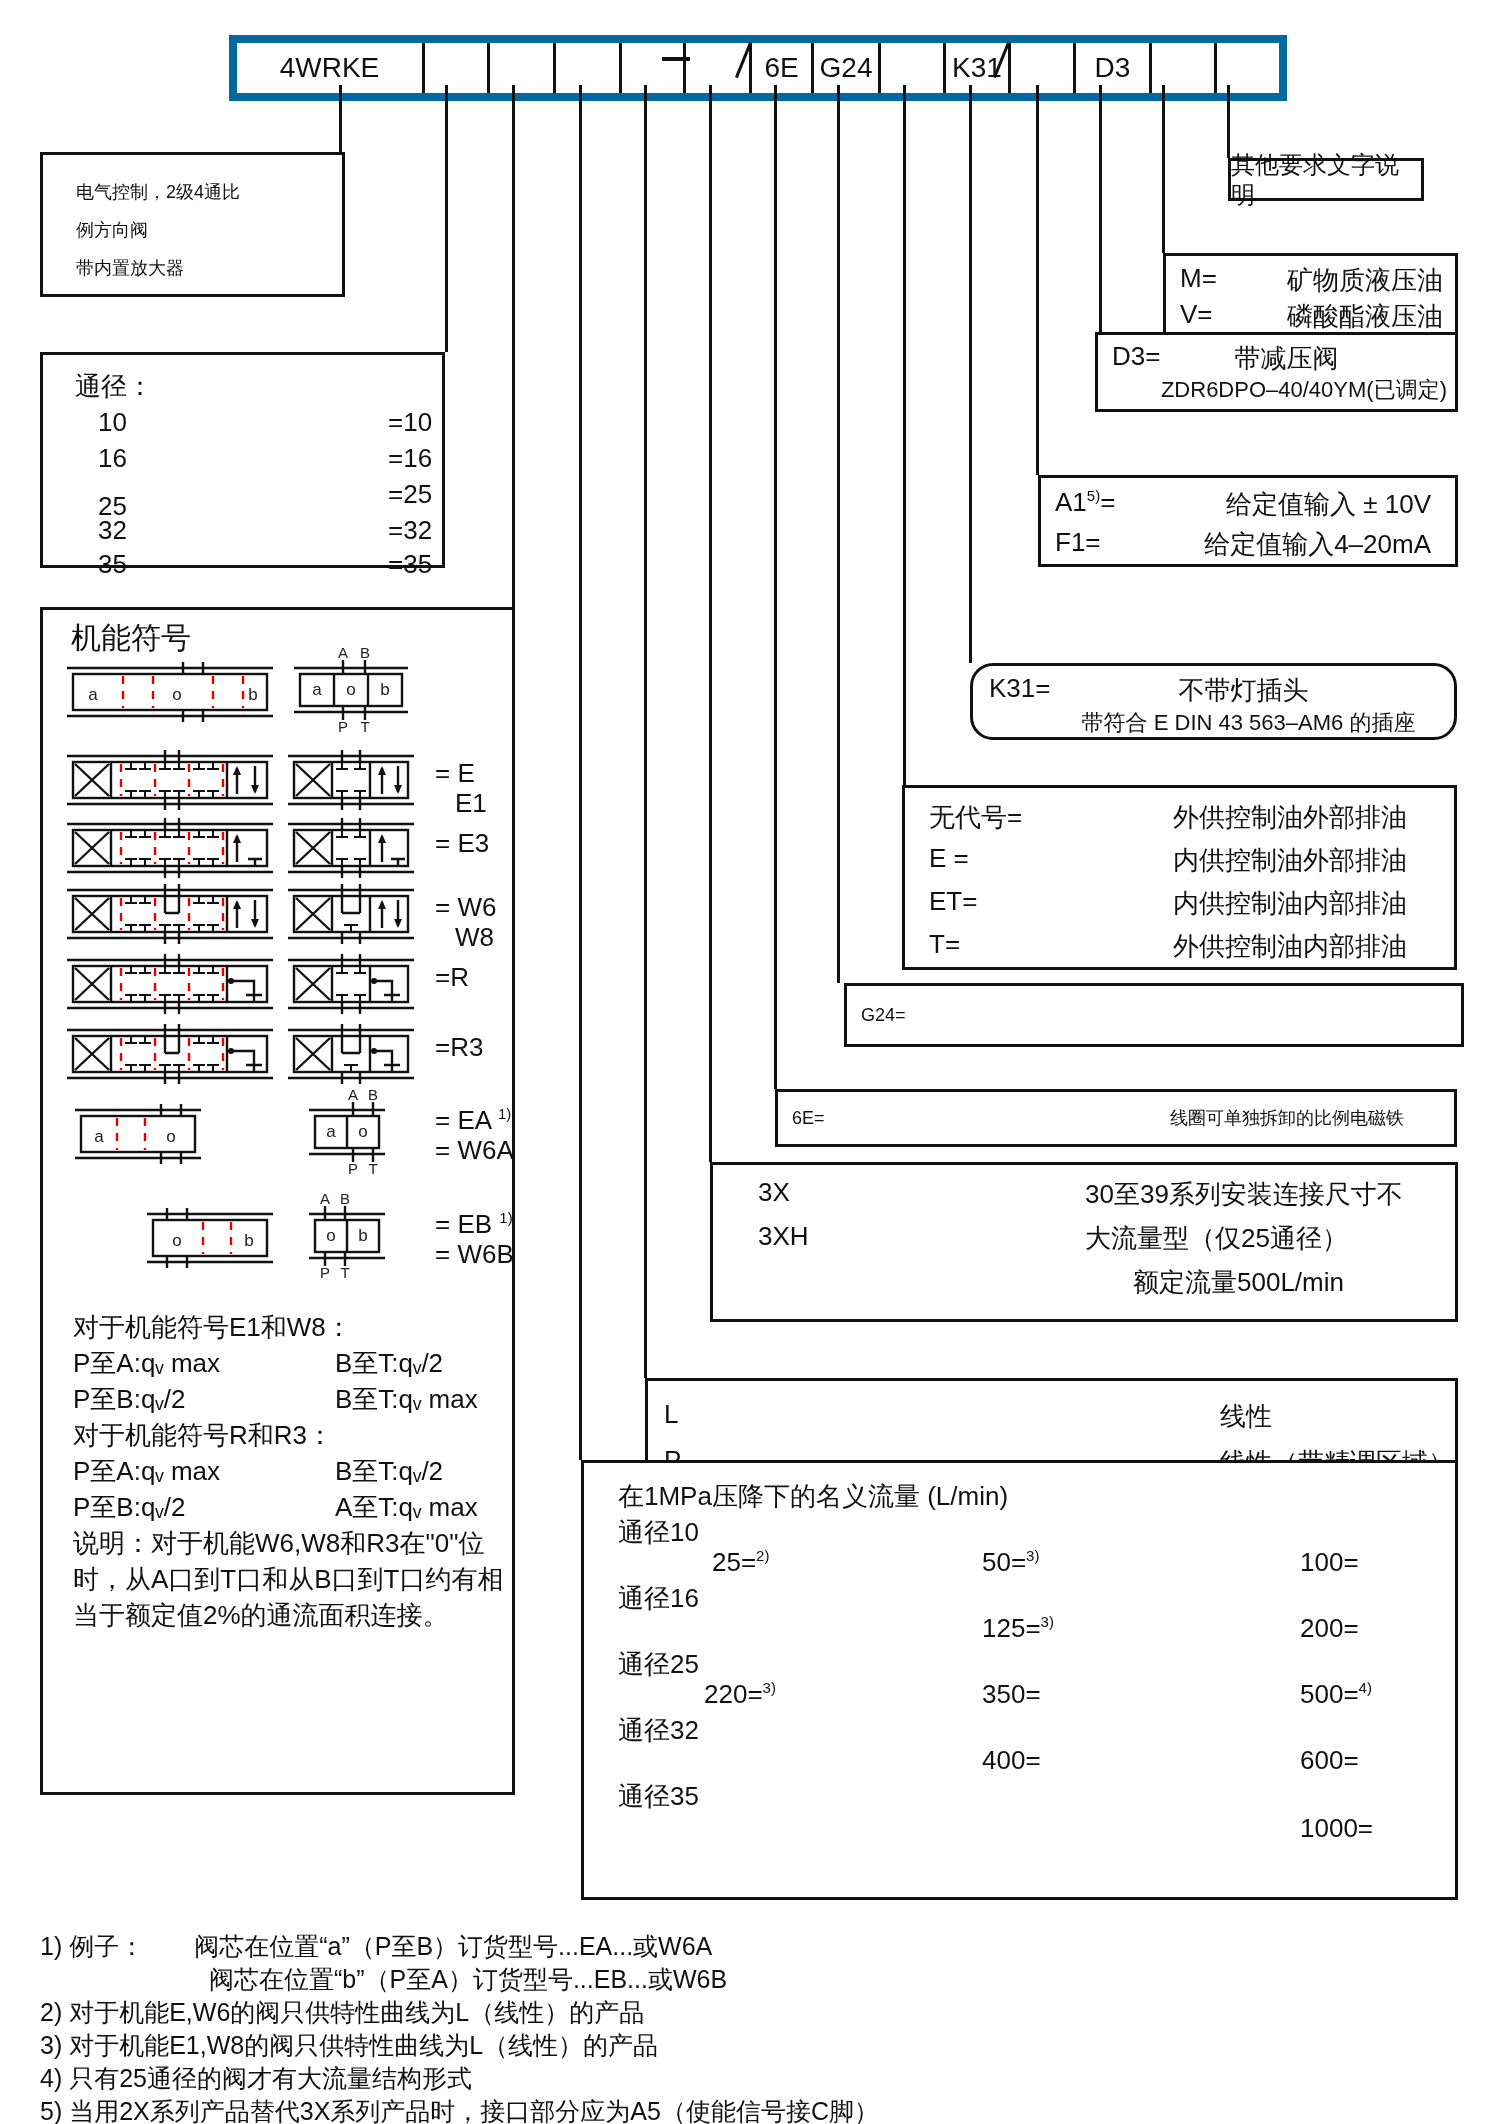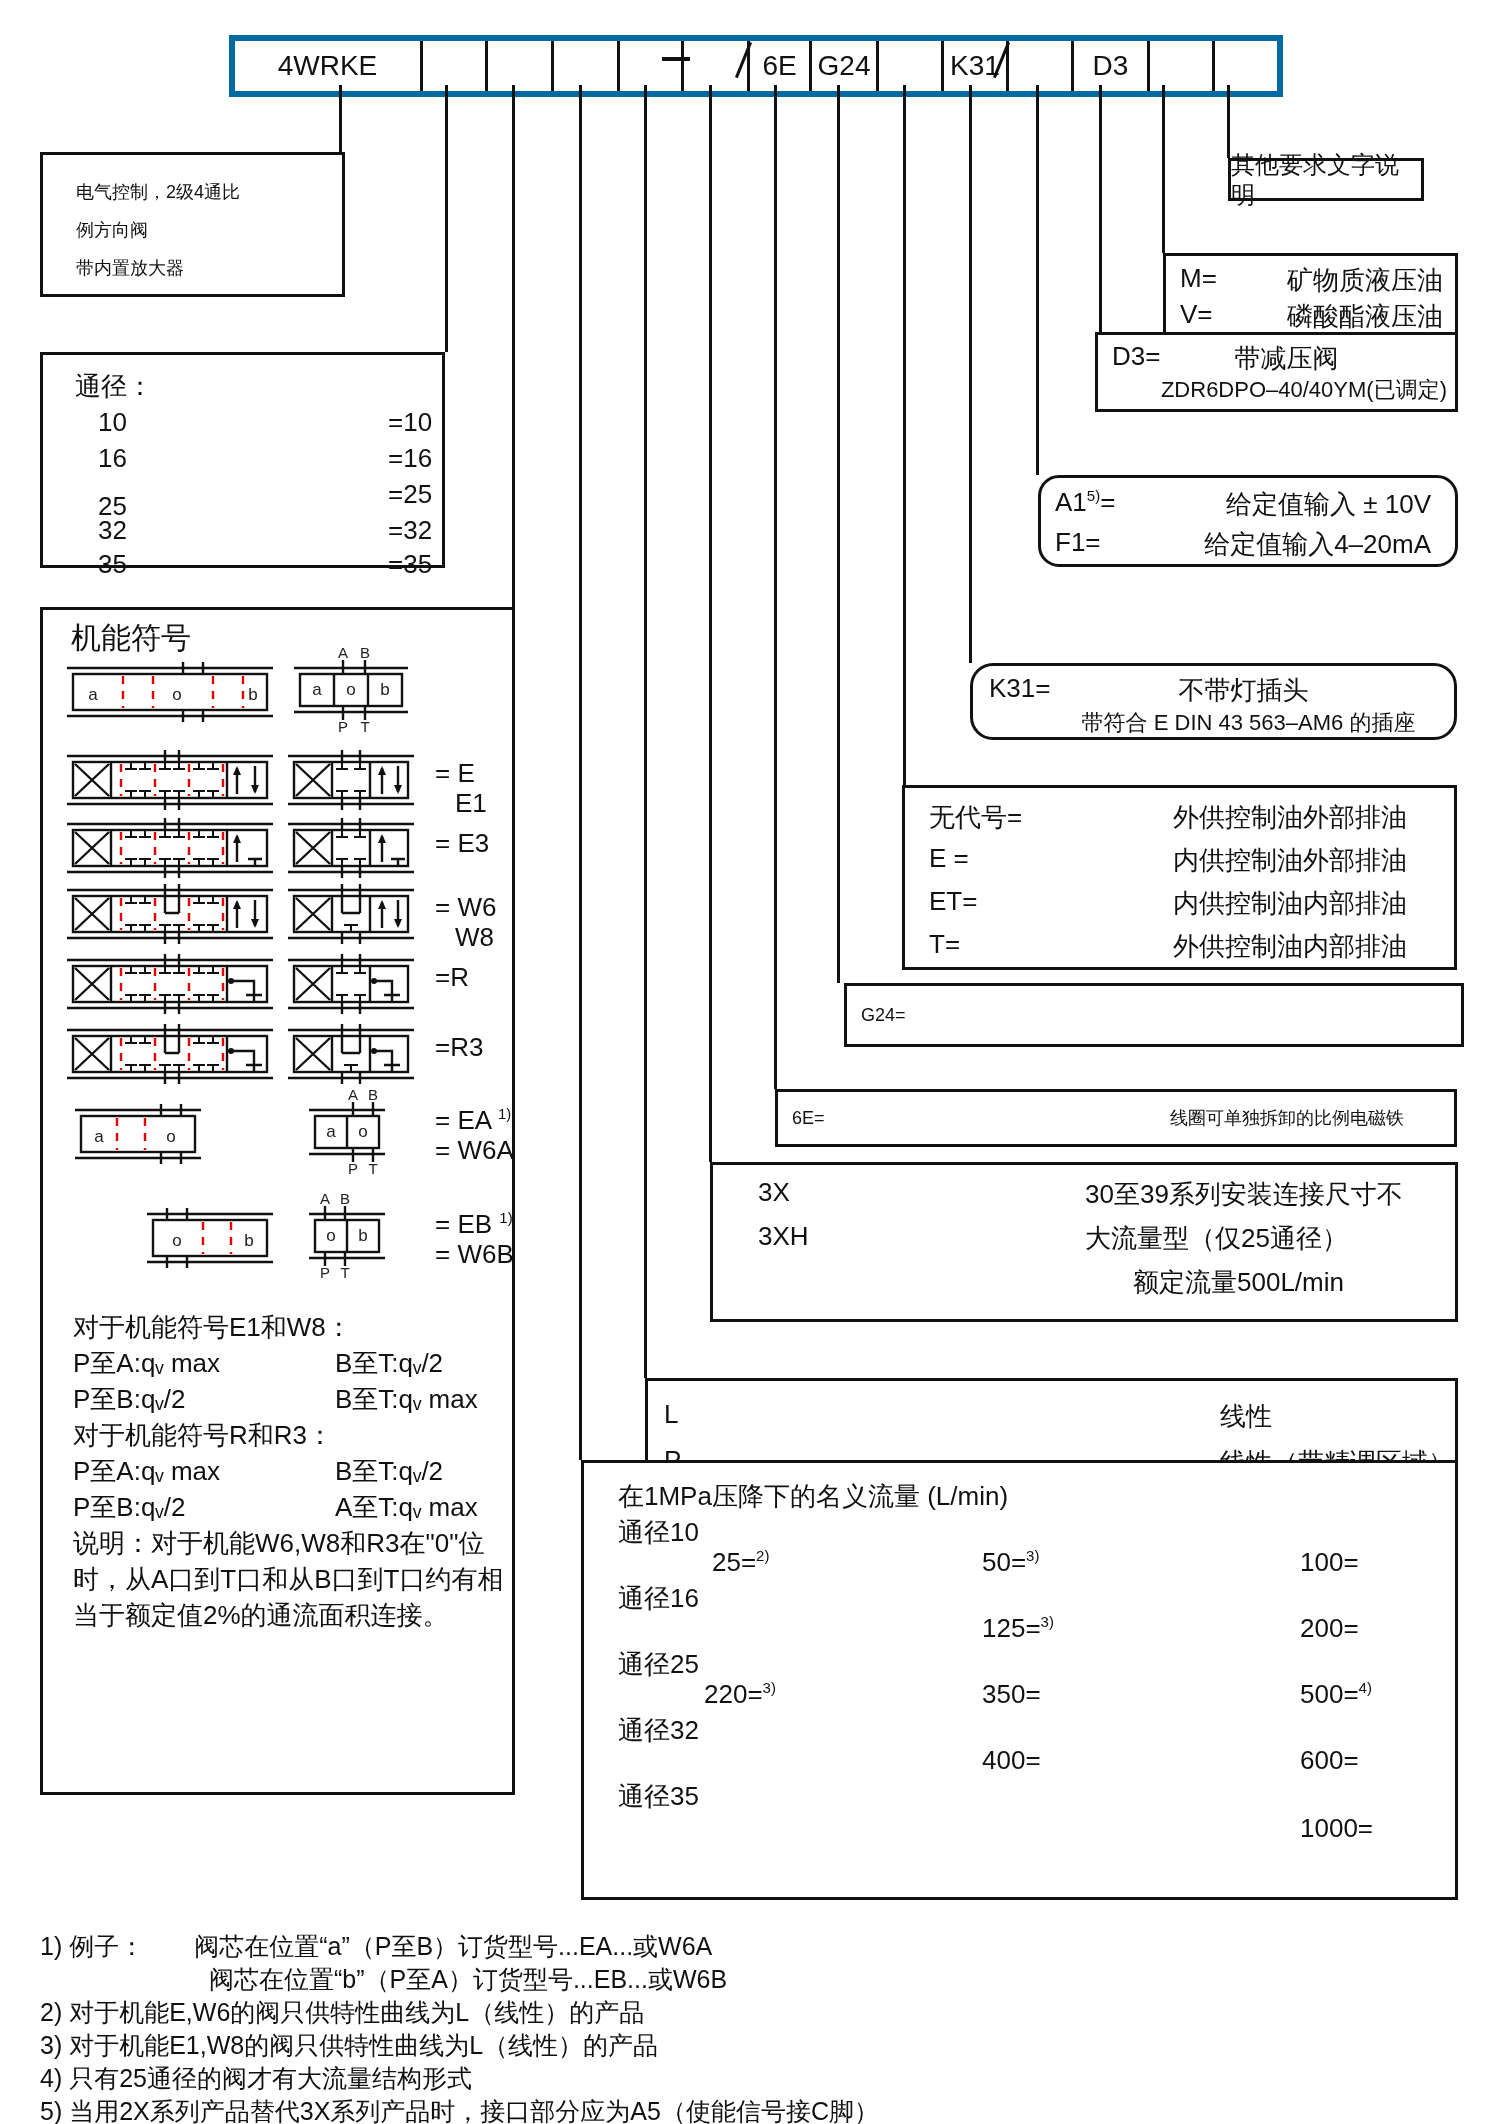--- a/index.html
+++ b/index.html
@@ -5,21 +5,21 @@
   html,body{margin:0;padding:0;}
   body{width:1495px;height:2124px;position:relative;background:#ffffff;color:#111;
        font-family:"Liberation Sans","DejaVu Sans",sans-serif;overflow:hidden;}
   .box{position:absolute;border:3px solid #111;box-sizing:border-box;background:#fff;}
   .vline{position:absolute;width:3px;background:#111;}
   .t26{font-size:18px;line-height:32px;}
   .t24{font-size:24px;line-height:30px;}
   .t22{font-size:22px;line-height:26px;}
   sup{font-size:15px;}
   
-  #codebar{position:absolute;left:229px;top:35px;height:50px;display:flex;border:6px solid #0369a1;box-sizing:content-box;background:#fff;}
+  #codebar{position:absolute;left:229px;top:35px;height:50px;display:flex;border:8px solid #0369a1;box-sizing:content-box;background:#fff;}
   .codecell{border-left:3px solid #111;box-sizing:border-box;display:flex;align-items:center;justify-content:center;
             font-size:28px;height:50px;}
   .codecell:first-child{border-left:none;}
   .dashsep{position:absolute;width:28px;height:4px;background:#111;}
   .slashsep{position:absolute;width:3px;height:38px;background:#111;transform:rotate(22deg);}
   
   .sym text{font-size:17px;fill:#222;font-family:"Liberation Sans","DejaVu Sans",sans-serif;}
   .sym text.sm{font-size:15px;}
   .symlabel{position:absolute;font-size:26px;white-space:nowrap;}
   .noteline{position:absolute;font-size:26px;white-space:nowrap;}
@@ -289,21 +289,21 @@
     <div class="boxlabel" style="left:14px;top:43px;">V=</div>
     <div class="boxlabel" style="right:12px;top:43px;">磷酸酯液压油</div>
   </div>
 
   <div class="box" style="left:1095px;top:332px;width:363px;height:80px;">
     <div class="boxlabel" style="left:14px;top:6px;">D3=</div>
     <div class="boxlabel" style="left:60px;right:40px;top:6px;text-align:center;">带减压阀</div>
     <div class="boxlabel t22" style="right:8px;top:42px;font-size:22px;">ZDR6DPO–40/40YM(已调定)</div>
   </div>
 
-  <div class="box" style="left:1038px;top:475px;width:420px;height:92px;border-radius:21px;">
+  <div class="box" style="left:1038px;top:475px;width:420px;height:92px;">
     <div class="boxlabel" style="left:14px;top:9px;"><span>A1</span><sup>5)</sup><span>=</span></div>
     <div class="boxlabel" style="right:24px;top:9px;">给定值输入 ± 10V</div>
     <div class="boxlabel" style="left:14px;top:49px;"><span>F1</span><sup></sup><span>=</span></div>
     <div class="boxlabel" style="right:24px;top:49px;">给定值输入4–20mA</div>
   </div>
 
   <div class="box" style="left:970px;top:663px;width:487px;height:77px;border-radius:23px;">
     <div class="boxlabel" style="left:16px;top:7px;">K31=</div>
     <div class="boxlabel" style="left:90px;right:30px;top:7px;text-align:center;">不带灯插头</div>
     <div class="boxlabel" style="left:90px;right:20px;top:42px;text-align:center;font-size:22px;">带符合 E DIN 43 563–AM6 的插座</div>

